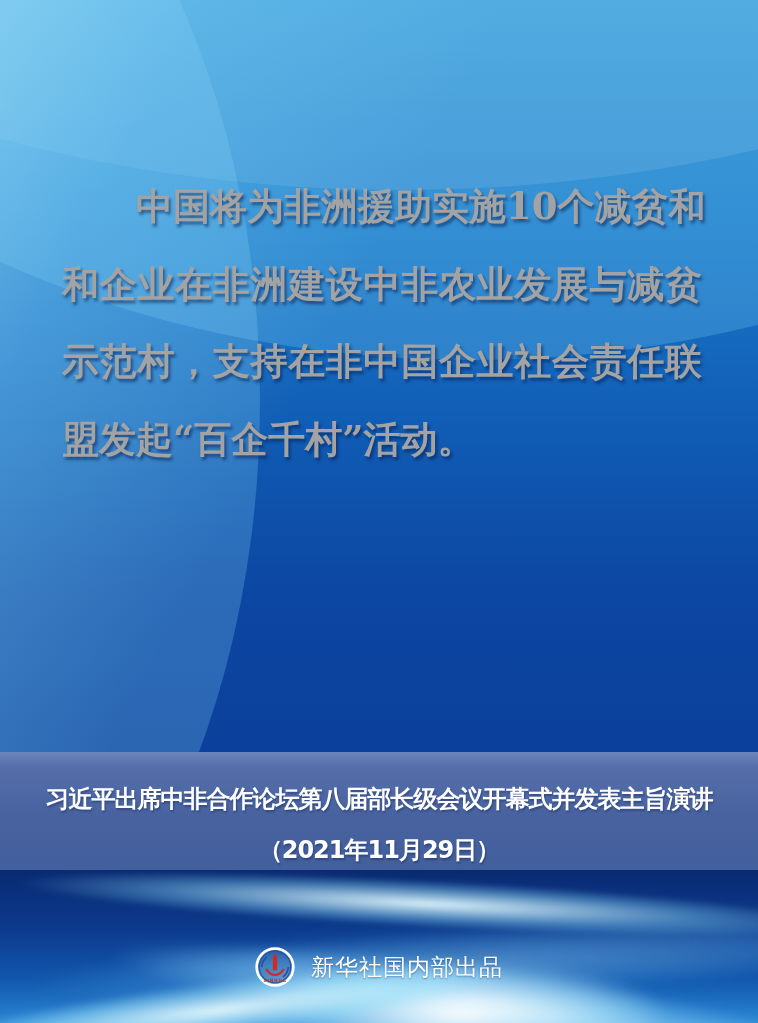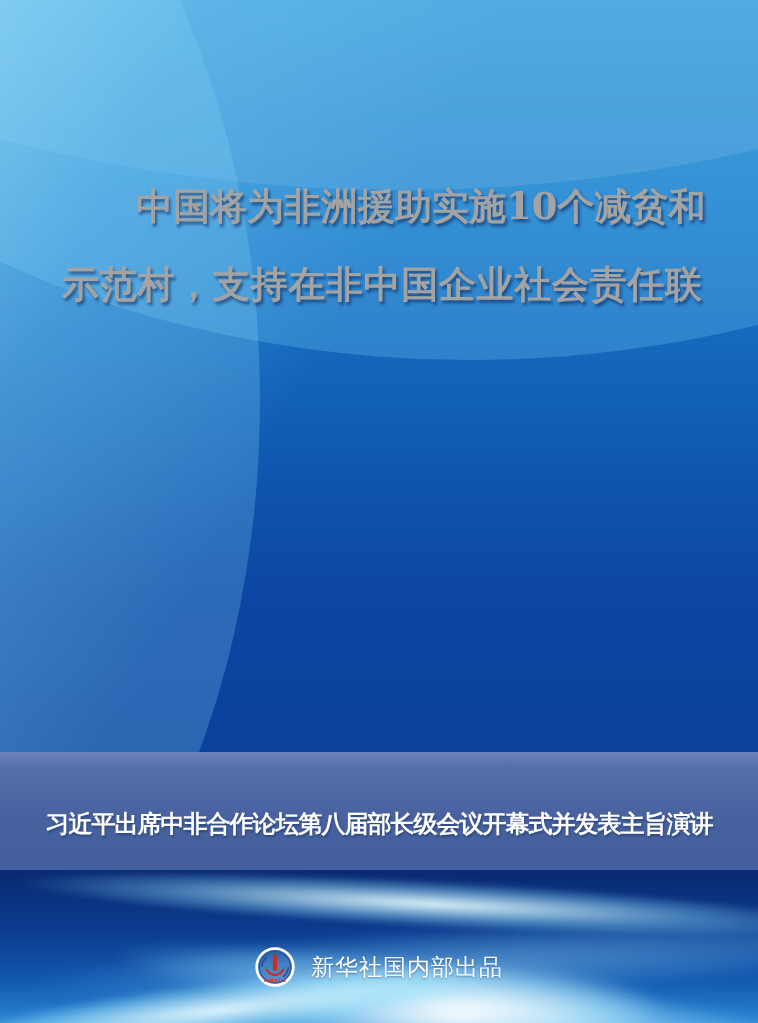--- a/index.html
+++ b/index.html
@@ -128,25 +128,28 @@
 
   <div class="bg-main">
     <div class="arc-sweep"></div>
     <div class="arc-top"></div>
     <div class="arc-left"></div>
     <div class="sheen-tl"></div>
   </div>
 
   <div class="body-text">
     <div class="body-line first">中国将为非洲援助实施10个减贫和</div>
+    <div class="body-line">和企业在非洲建设中非农业发展与减贫</div>
     <div class="body-line">示范村，支持在非中国企业社会责任联</div>
+    <div class="body-line last">盟发起“百企千村”活动。</div>
   </div>
 
   <div class="title-band">
     <div class="title-line">习近平出席中非合作论坛第八届部长级会议开幕式并发表主旨演讲</div>
+    <div class="title-line">（2021年11月29日）</div>
   </div>
 
   <div class="footer">
     <div class="streak streak2"></div>
     <div class="streak streak1"></div>
     <div class="streak streak4"></div>
     <div class="glow-bottom"></div>
     <div class="streak streak3"></div>
 
     <div class="footer-row">

